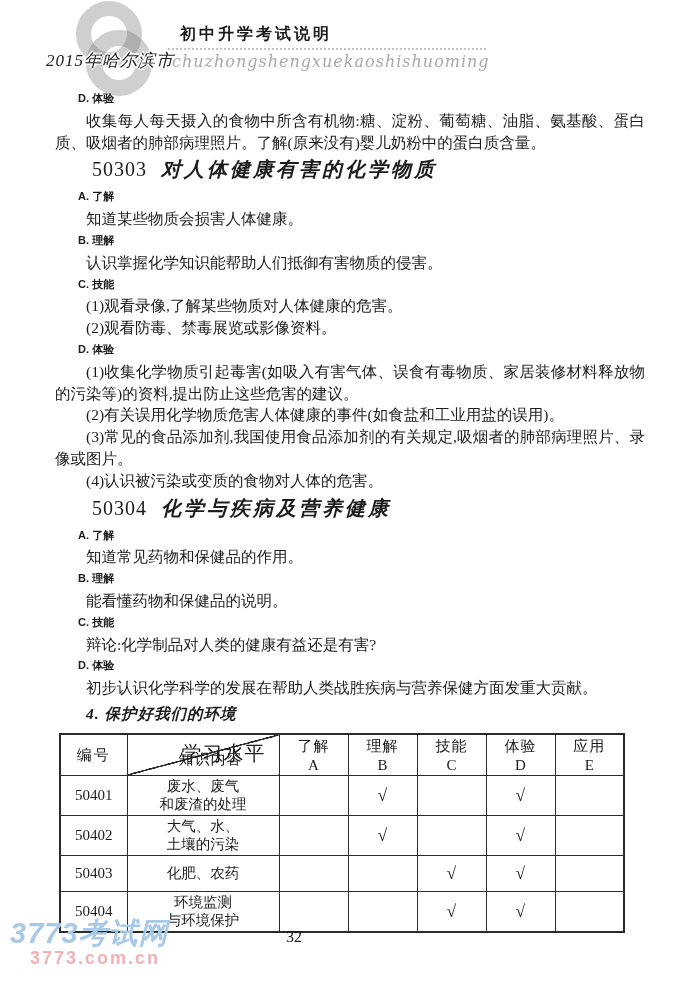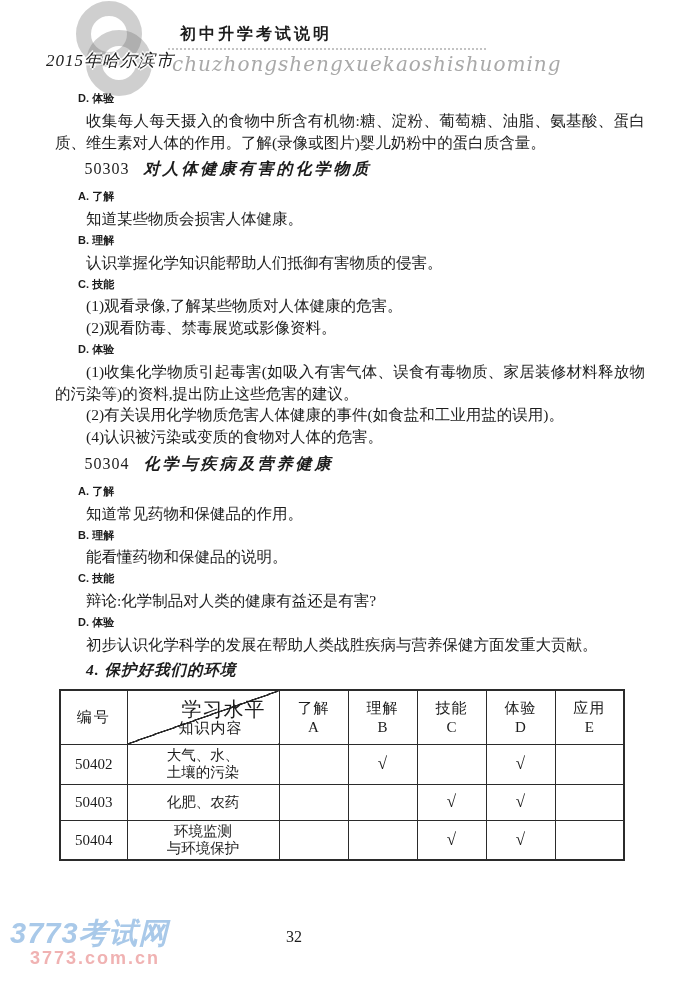--- a/index.html
+++ b/index.html
@@ -23,48 +23,48 @@
   .doc-title {
     position:absolute; left:180px; top:24px;
     font-family:"Liberation Sans","DejaVu Sans",sans-serif;
     font-weight:bold; font-size:16px; letter-spacing:3px;
   }
   .dotted-rule { position:absolute; left:168px; top:48px; width:318px; height:0;
                  border-top:2px dotted #c3c3c3; }
   .pinyin {
     position:absolute; left:172px; top:52px;
     font-family:"DejaVu Serif","Liberation Serif",serif;
-    font-style:italic; font-size:20px; color:#a9a9a9; letter-spacing:1px;
+    font-style:italic; font-size:16px; color:#a9a9a9; letter-spacing:1px;
   }
 
   
   .content { position:absolute; left:55px; top:88px; width:590px; }
   .para {
     margin:0; font-size:15.5px; line-height:21.8px;
     text-align:justify; text-indent:2em;
   }
   .label {
     margin:0; font-size:11px; line-height:21.8px; text-indent:2.1em;
     font-family:"Liberation Sans","DejaVu Sans",sans-serif; font-weight:bold;
   }
-  .sec-heading { margin:4px 0 5px; font-size:16px; line-height:24px;
+  .sec-heading { margin:4px 0 5px; font-size:20px; line-height:24px;
                  text-indent:1.85em; font-weight:normal; }
   .sec-code  { letter-spacing:1px; }
   .sec-title { font-weight:bold; font-style:italic; margin-left:14px; letter-spacing:3px; }
   .sub-heading { margin:3px 0 4px; font-size:15.5px; line-height:23px;
                  text-indent:2em; font-weight:bold; font-style:italic; letter-spacing:1px; }
 
   
   .spec-table {
     border-collapse:collapse; table-layout:fixed; width:564px;
     margin:8px 0 0 4px; border:2px solid #2b2b2b;
   }
   .spec-table td { border:1px solid #2b2b2b; text-align:center;
                    vertical-align:middle; padding:0; }
-  tr.head-row   { height:54px; }
+  tr.head-row   { height:42px; }
   tr.row-tall   { height:40px; }
   tr.row-short  { height:36px; }
   .id-head   { font-size:15px; letter-spacing:2px; }
   .lvl-name  { font-size:15px; line-height:20px; letter-spacing:1px; }
   .lvl-code  { font-size:15px; line-height:19px; }
   .corner-cell { position:relative;
     background-image:linear-gradient(to bottom right,
       transparent calc(50% - 0.8px), #2b2b2b calc(50% - 0.8px),
       #2b2b2b calc(50% + 0.8px), transparent calc(50% + 0.8px));
   }
@@ -93,35 +93,36 @@
     <div class="ring ring-small"></div>
     <div class="ring ring-big"></div>
     <div class="edition">2015年哈尔滨市</div>
     <div class="doc-title">初中升学考试说明</div>
     <div class="dotted-rule"></div>
     <div class="pinyin">chuzhongshengxuekaoshishuoming</div>
   </div>
 
   <div class="content">
     <p class="label">D. 体验</p>
-    <p class="para">收集每人每天摄入的食物中所含有机物:糖、淀粉、葡萄糖、油脂、氨基酸、蛋白质、维生素对人体的作用。了解(录像或图片)婴儿奶粉中的蛋白质含量。</p>
+    <p class="para">收集每人每天摄入的食物中所含有机物:糖、淀粉、葡萄糖、油脂、氨基酸、蛋白质、吸烟者的肺部病理照片。了解(原来没有)婴儿奶粉中的蛋白质含量。</p>
 
     <h3 class="sec-heading">
       <span class="sec-code">50303</span><span class="sec-title">对人体健康有害的化学物质</span>
     </h3>
     <p class="label">A. 了解</p>
     <p class="para">知道某些物质会损害人体健康。</p>
     <p class="label">B. 理解</p>
     <p class="para">认识掌握化学知识能帮助人们抵御有害物质的侵害。</p>
     <p class="label">C. 技能</p>
     <p class="para">(1)观看录像,了解某些物质对人体健康的危害。</p>
     <p class="para">(2)观看防毒、禁毒展览或影像资料。</p>
     <p class="label">D. 体验</p>
     <p class="para">(1)收集化学物质引起毒害(如吸入有害气体、误食有毒物质、家居装修材料释放物的污染等)的资料,提出防止这些危害的建议。</p>
     <p class="para">(2)有关误用化学物质危害人体健康的事件(如食盐和工业用盐的误用)。</p>
+    <p class="para">(3)常见的食品添加剂,我国使用食品添加剂的有关规定,吸烟者的肺部病理照片、录像或图片。</p>
     <p class="para">(4)认识被污染或变质的食物对人体的危害。</p>
 
     <h3 class="sec-heading">
       <span class="sec-code">50304</span><span class="sec-title">化学与疾病及营养健康</span>
     </h3>
     <p class="label">A. 了解</p>
     <p class="para">知道常见药物和保健品的作用。</p>
     <p class="label">B. 理解</p>
     <p class="para">能看懂药物和保健品的说明。</p>
     <p class="label">C. 技能</p>
@@ -163,20 +164,32 @@
         <td>
           <div class="lvl-name">体验</div>
           <div class="lvl-code">D</div>
         </td>
         <td>
           <div class="lvl-name">应用</div>
           <div class="lvl-code">E</div>
         </td>
       </tr>
 
+      <tr class="row-tall">
+        <td class="id-cell">50401</td>
+        <td>
+          <div class="topic-line">废水、废气</div>
+          <div class="topic-line">和废渣的处理</div>
+        </td>
+        <td class="mark-cell"></td>
+        <td class="mark-cell">√</td>
+        <td class="mark-cell"></td>
+        <td class="mark-cell">√</td>
+        <td class="mark-cell"></td>
+      </tr>
 
       <tr class="row-tall">
         <td class="id-cell">50402</td>
         <td>
           <div class="topic-line">大气、水、</div>
           <div class="topic-line">土壤的污染</div>
         </td>
         <td class="mark-cell"></td>
         <td class="mark-cell">√</td>
         <td class="mark-cell"></td>

